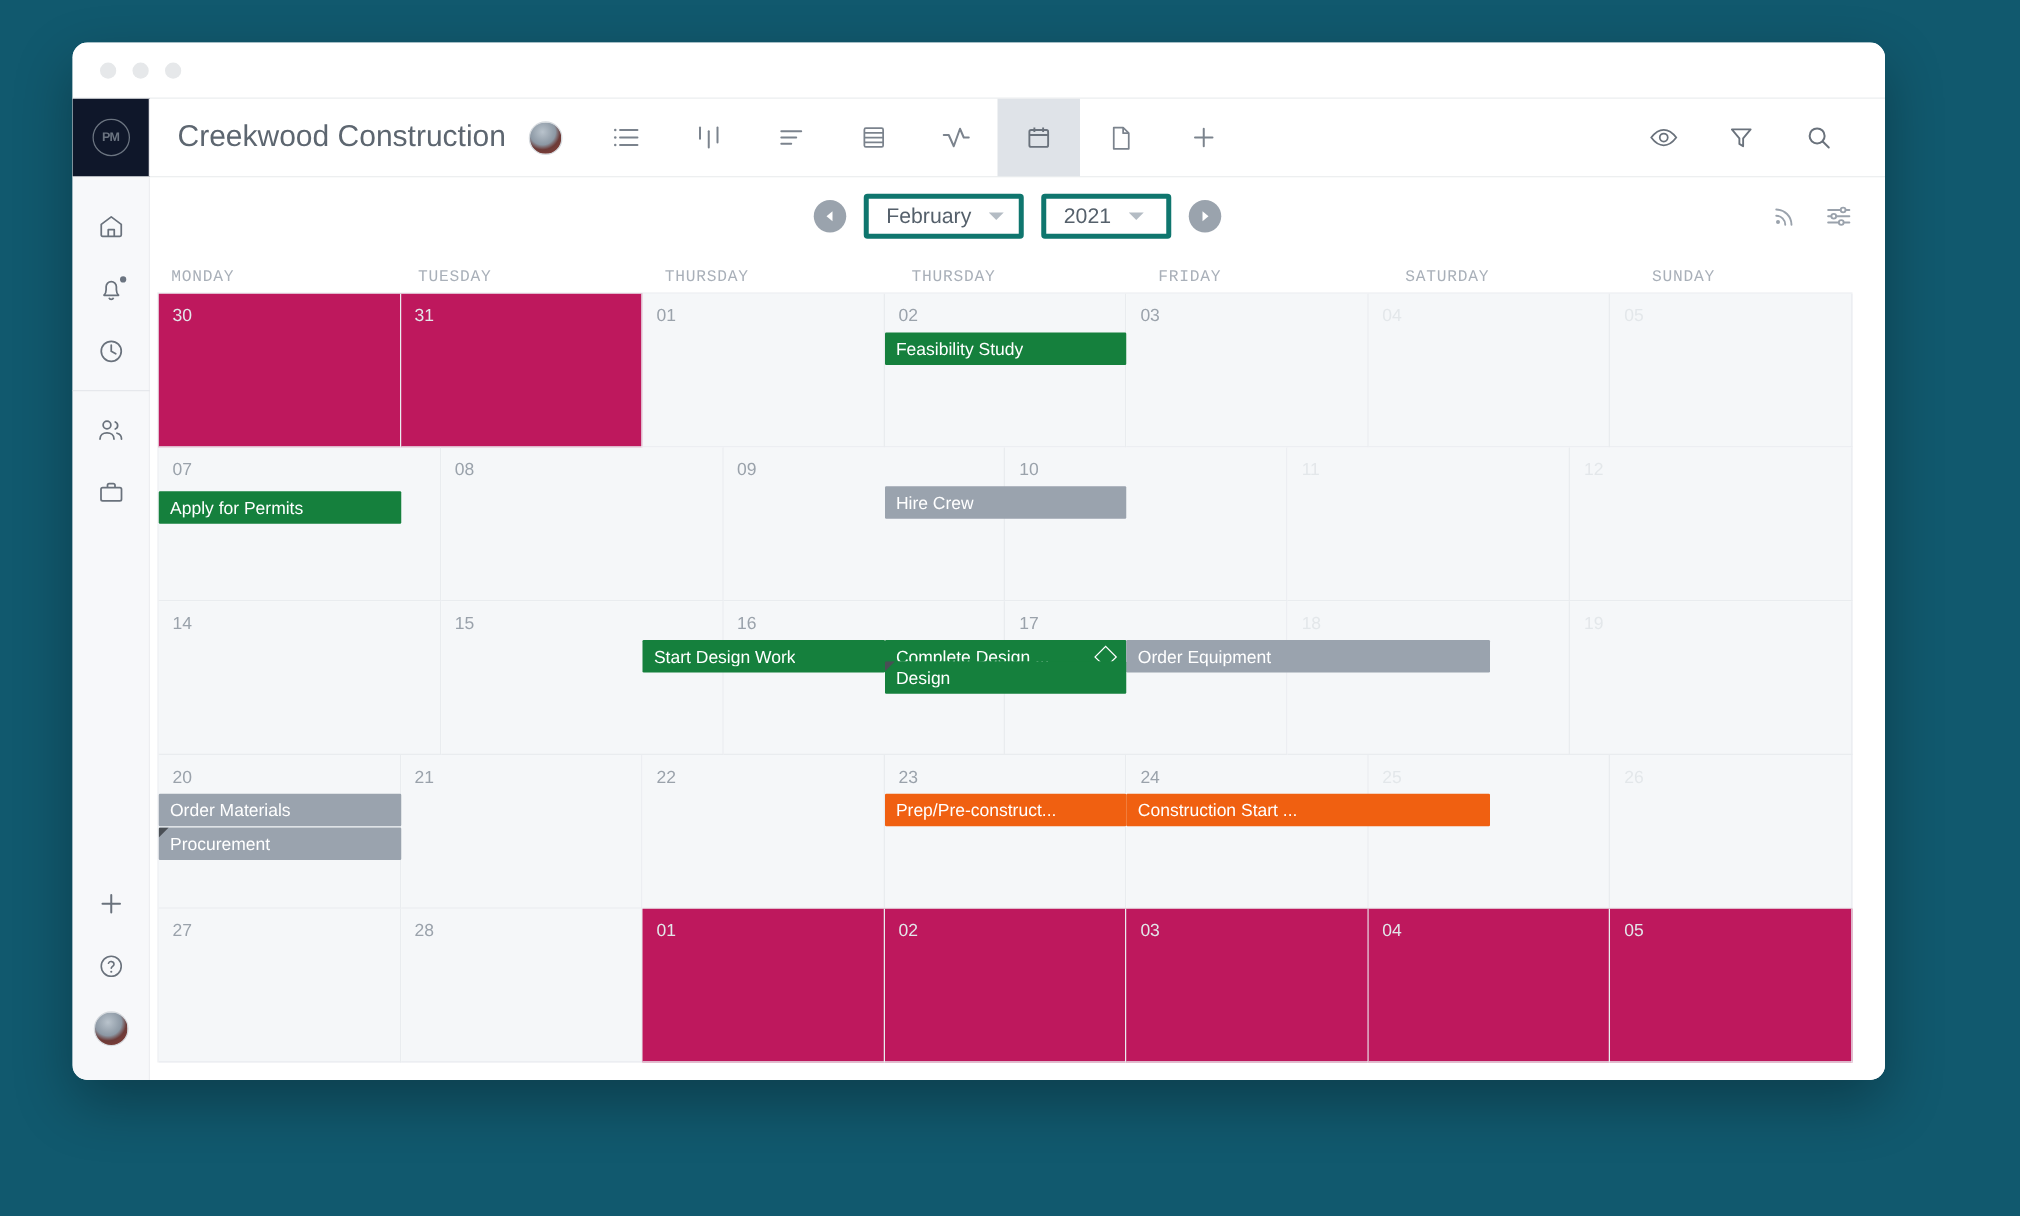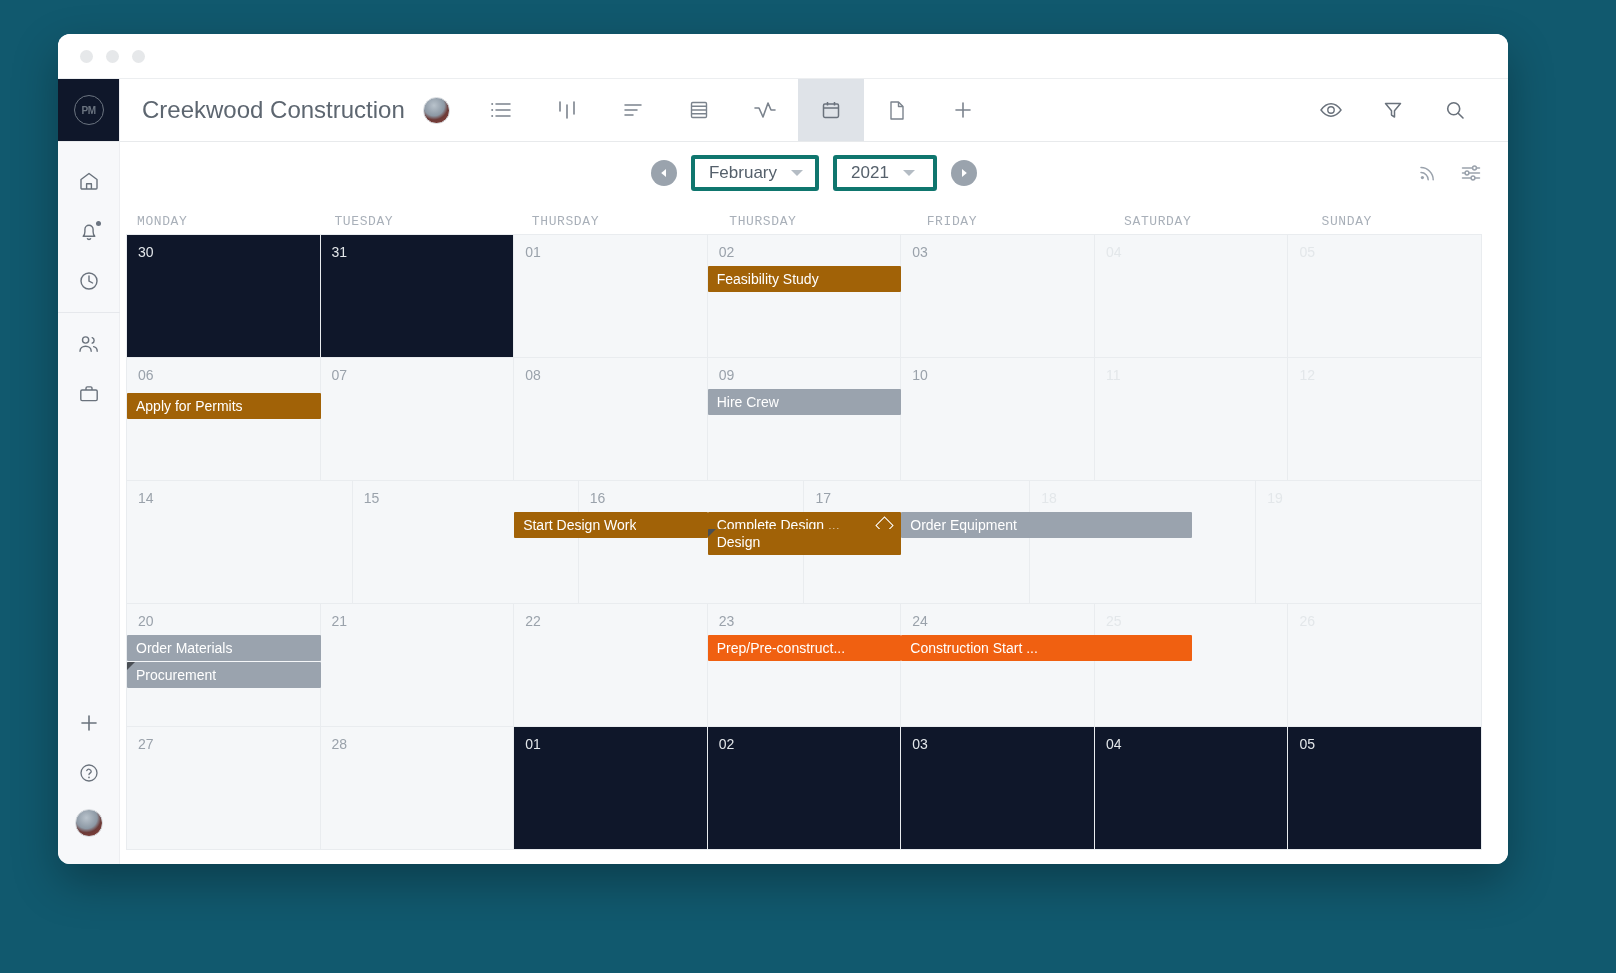--- a/index.html
+++ b/index.html
@@ -151,38 +151,38 @@
     border-top: 1px solid #e9ecef;
     border-left: 1px solid #e9ecef;
     margin: 0 26px 14px 6px;
     min-height: 0;
   }
   .week { flex: 1 1 0; display: flex; position: relative; min-height: 0; }
   .day {
     flex: 1 1 0; border-right: 1px solid #e9ecef; border-bottom: 1px solid #e9ecef;
     background: #f5f7f9; position: relative; min-width: 0;
   }
-  .day.other { background: #0f172a; }
+  .day.other { background: #be185d; }
   .daynum {
     font-size: 14px; color: #9aa2ab; padding: 9px 0 0 11px; display: block;
   }
   .daynum.muted { color: #e3e7ea; }
 
   
   .ev-layer { position: absolute; inset: 0; pointer-events: none; }
   .event {
     position: absolute; height: 26px; border-radius: 1px;
     display: flex; align-items: center;
     font-size: 14px; color: #ffffff;
     padding-left: 9px; padding-right: 6px;
     white-space: nowrap; overflow: hidden;
     pointer-events: auto; cursor: pointer;
   }
   .event .etext { overflow: hidden; text-overflow: ellipsis; }
-  .event.blue { background: #a16207; }
+  .event.blue { background: #15803d; }
   .event.gray { background: #9aa3ae; }
   .event.orange { background: #f06011; }
   .flagcorner {
     position: absolute; left: 0; top: 0;
     width: 0; height: 0;
     border-left: 8px solid #4a4f55;
     border-bottom: 8px solid transparent;
   }
   .diamond {
     position: absolute; right: 10px; top: 50%;
@@ -477,23 +477,20 @@
                 <span class="daynum muted">05</span>
               </div>
               <div class="ev-layer">
                 <div class="event blue" style="left: 42.8571%; width: 14.2857%; top: 31px;">
                   <span class="etext">Feasibility Study</span>
                 </div>
               </div>
             </div>
             <div class="week">
               <div class="day">
-                <span class="daynum">06</span>
-              </div>
-              <div class="day">
                 <span class="daynum">07</span>
               </div>
               <div class="day">
                 <span class="daynum">08</span>
               </div>
               <div class="day">
                 <span class="daynum">09</span>
               </div>
               <div class="day">
                 <span class="daynum">10</span>

